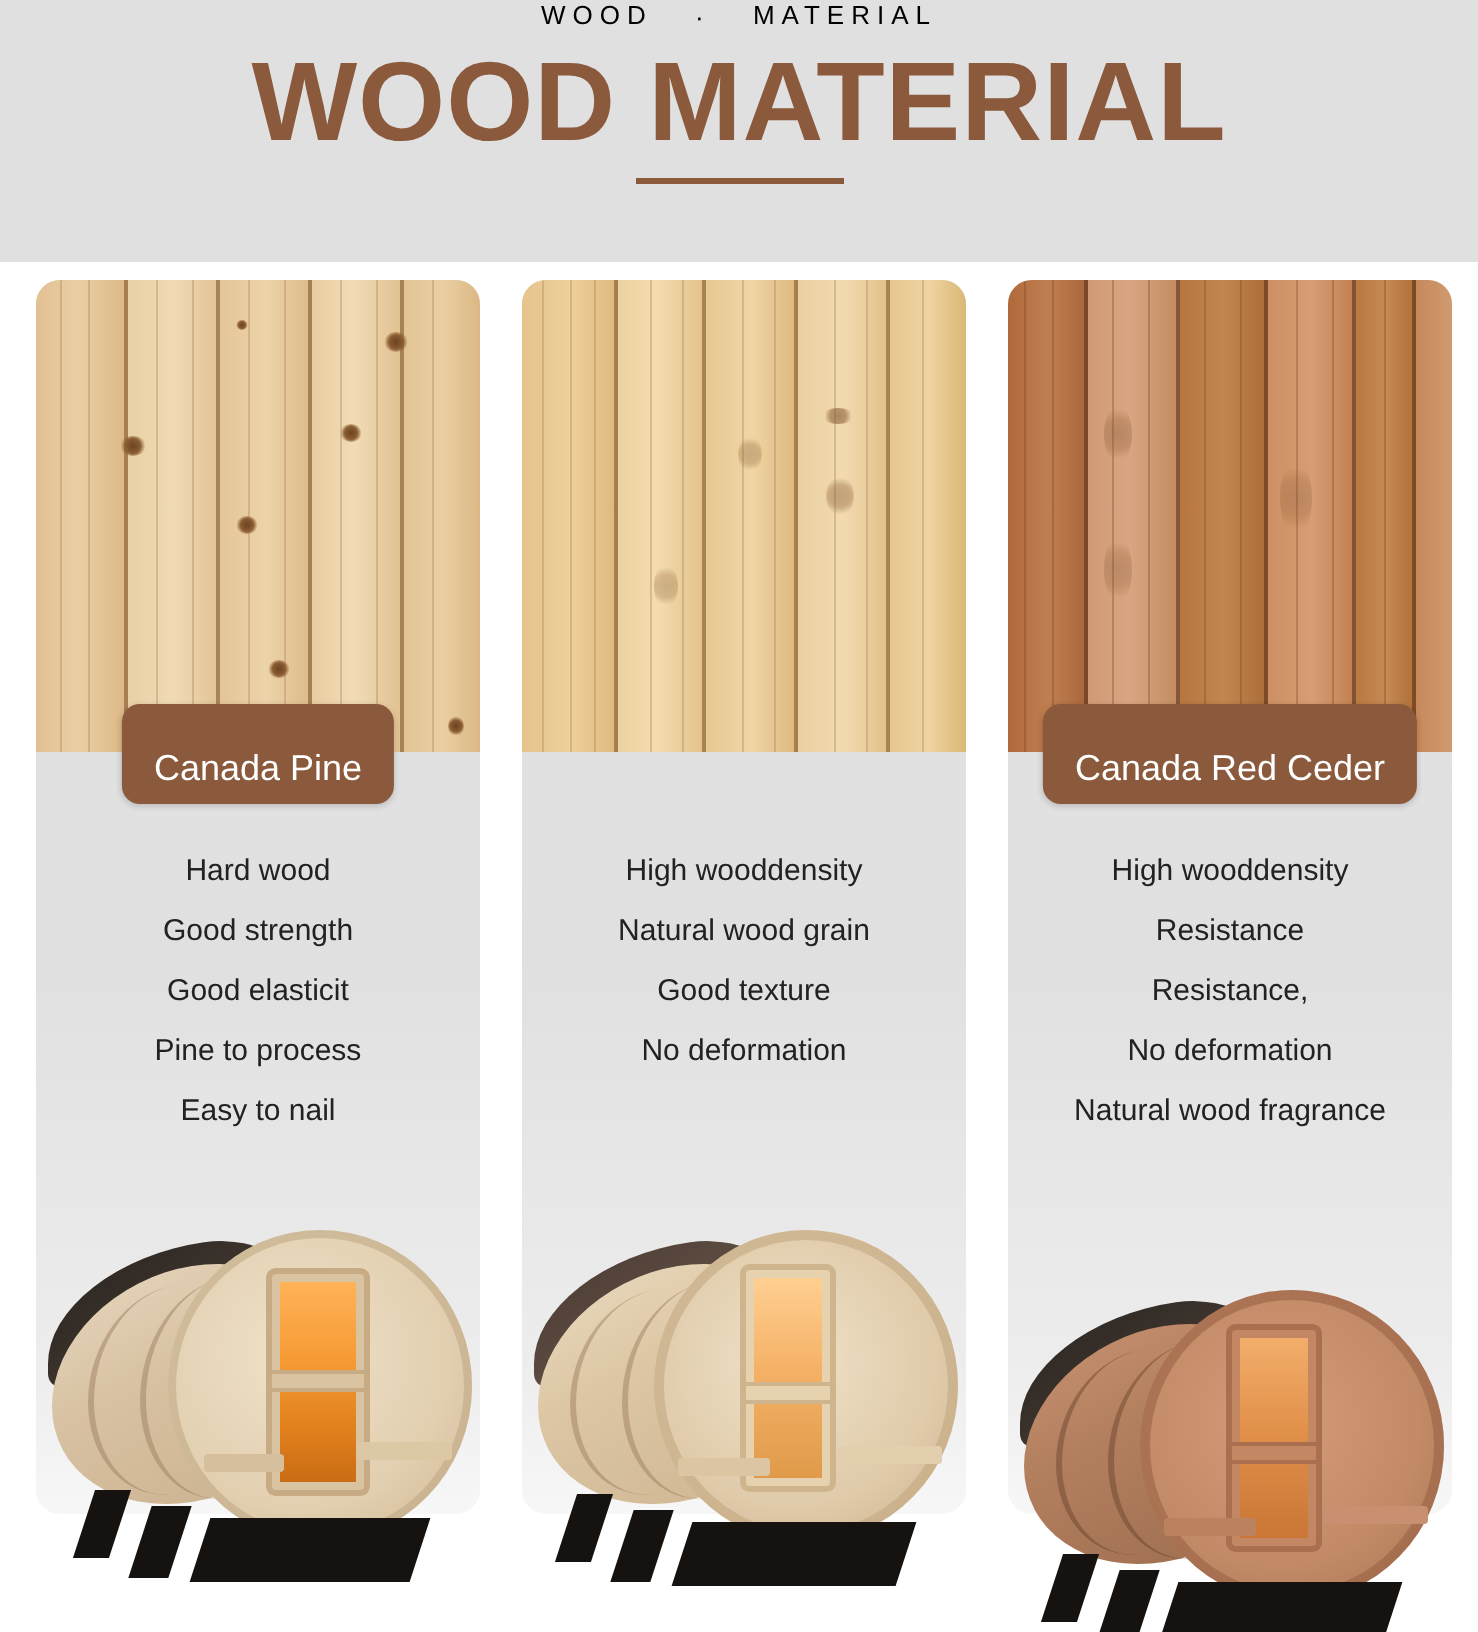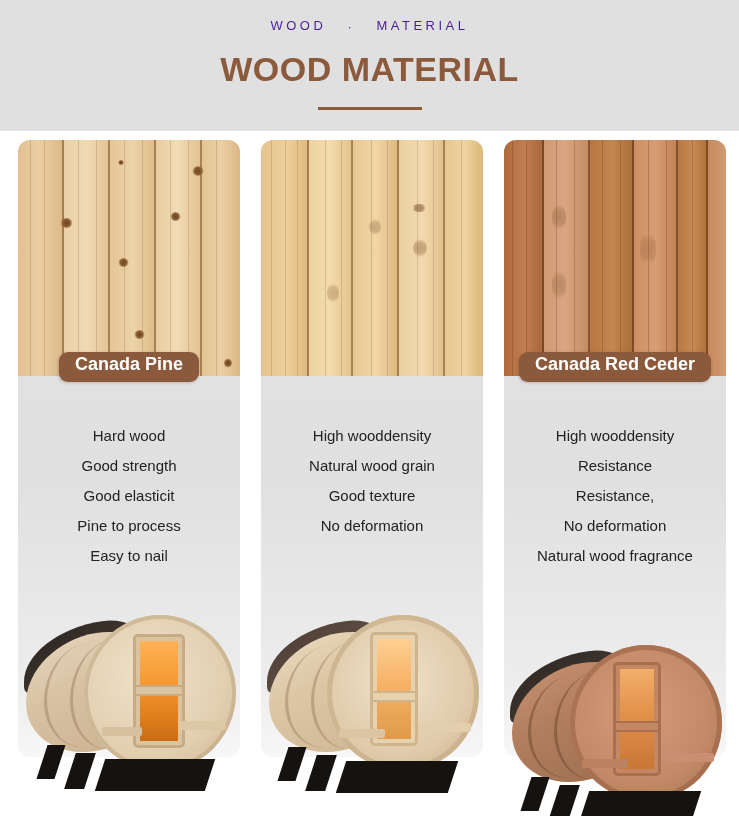--- a/index.html
+++ b/index.html
@@ -17,36 +17,35 @@
   }
 
   
   .header{
     position:absolute; left:0; top:0;
     width:739px; height:131px;
     background:#e0e0e0;
     text-align:center;
   }
   .eyebrow{
-    margin-top:18px;
     font-size:13px;
     letter-spacing:3.5px;
-    color:#4c1d95;
+    color:#000000;
     font-weight:400;
     white-space:nowrap;
   }
   .eyebrow .dot{
     display:inline-block;
     margin:0 14px;
     font-size:13px;
     vertical-align:middle;
   }
   .title{
     margin-top:9px;
-    font-size:34px;
+    font-size:56px;
     line-height:52px;
     font-weight:700;
     color:#8B5A3C;
     letter-spacing:0.5px;
     white-space:nowrap;
   }
   .divider{
     width:104px; height:3px;
     background:#8B5A3C;
     margin:12px auto 0;
@@ -103,22 +102,22 @@
 
   
   .badge{
     position:absolute;
     left:50%;
     transform:translateX(-50%);
     top:212px;
     background:#8B5A3C;
     color:#ffffff;
     font-size:18px;
-    font-weight:700;
-    padding:2px 16px 7px;
+    font-weight:400;
+    padding:22px 16px 7px;
     border-radius:9px;
     white-space:nowrap;
     z-index:6;
     box-shadow:0 1px 3px rgba(0,0,0,.18);
   }
 
   
   .features{
     position:absolute;
     left:0; top:281px;

